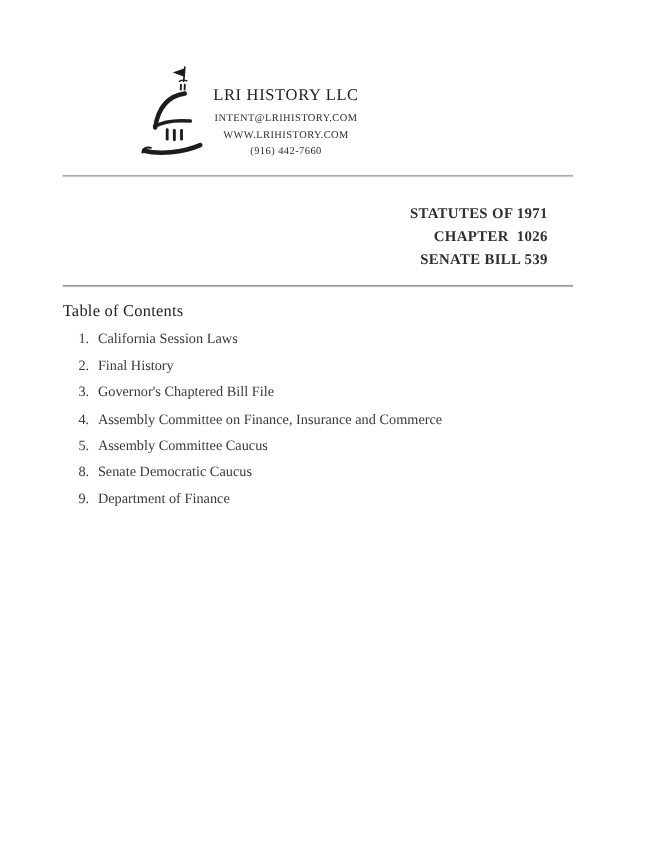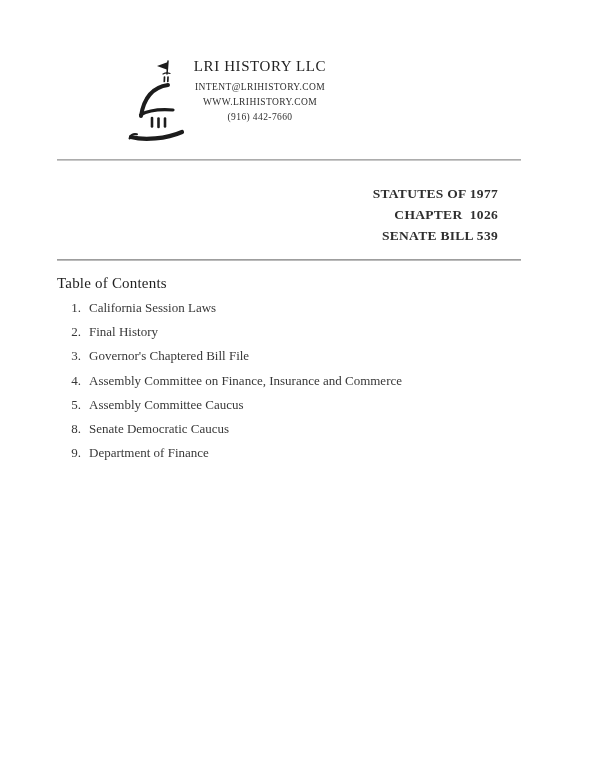--- a/index.html
+++ b/index.html
@@ -21,21 +21,21 @@
   .logo {
     position: absolute;
     left: 126px;
     top: 59px;
     width: 62px;
     height: 84px;
   }
   .company-block {
     position: absolute;
     left: 150px;
-    top: 58px;
+    top: 79px;
     width: 220px;
     text-align: center;
   }
   .company-name {
     font-size: 15px;
     letter-spacing: 0.6px;
     color: #222222;
     white-space: nowrap;
   }
   .company-line {
@@ -140,21 +140,21 @@
       <div class="company-name">LRI HISTORY LLC</div>
       <div class="company-line first">INTENT@LRIHISTORY.COM</div>
       <div class="company-line">WWW.LRIHISTORY.COM</div>
       <div class="company-line">(916) 442-7660</div>
     </div>
   </div>
 
   <div class="rule rule-top"></div>
 
   <div class="reference-block">
-    <div class="ref-line">STATUTES OF 1977</div>
+    <div class="ref-line">STATUTES OF 1971</div>
     <div class="ref-line">CHAPTER  1026</div>
     <div class="ref-line">SENATE BILL 539</div>
   </div>
 
   <div class="rule rule-bottom"></div>
 
   <div class="toc-title">Table of Contents</div>
 
   <ol class="toc-list">
     <li class="toc-item">

